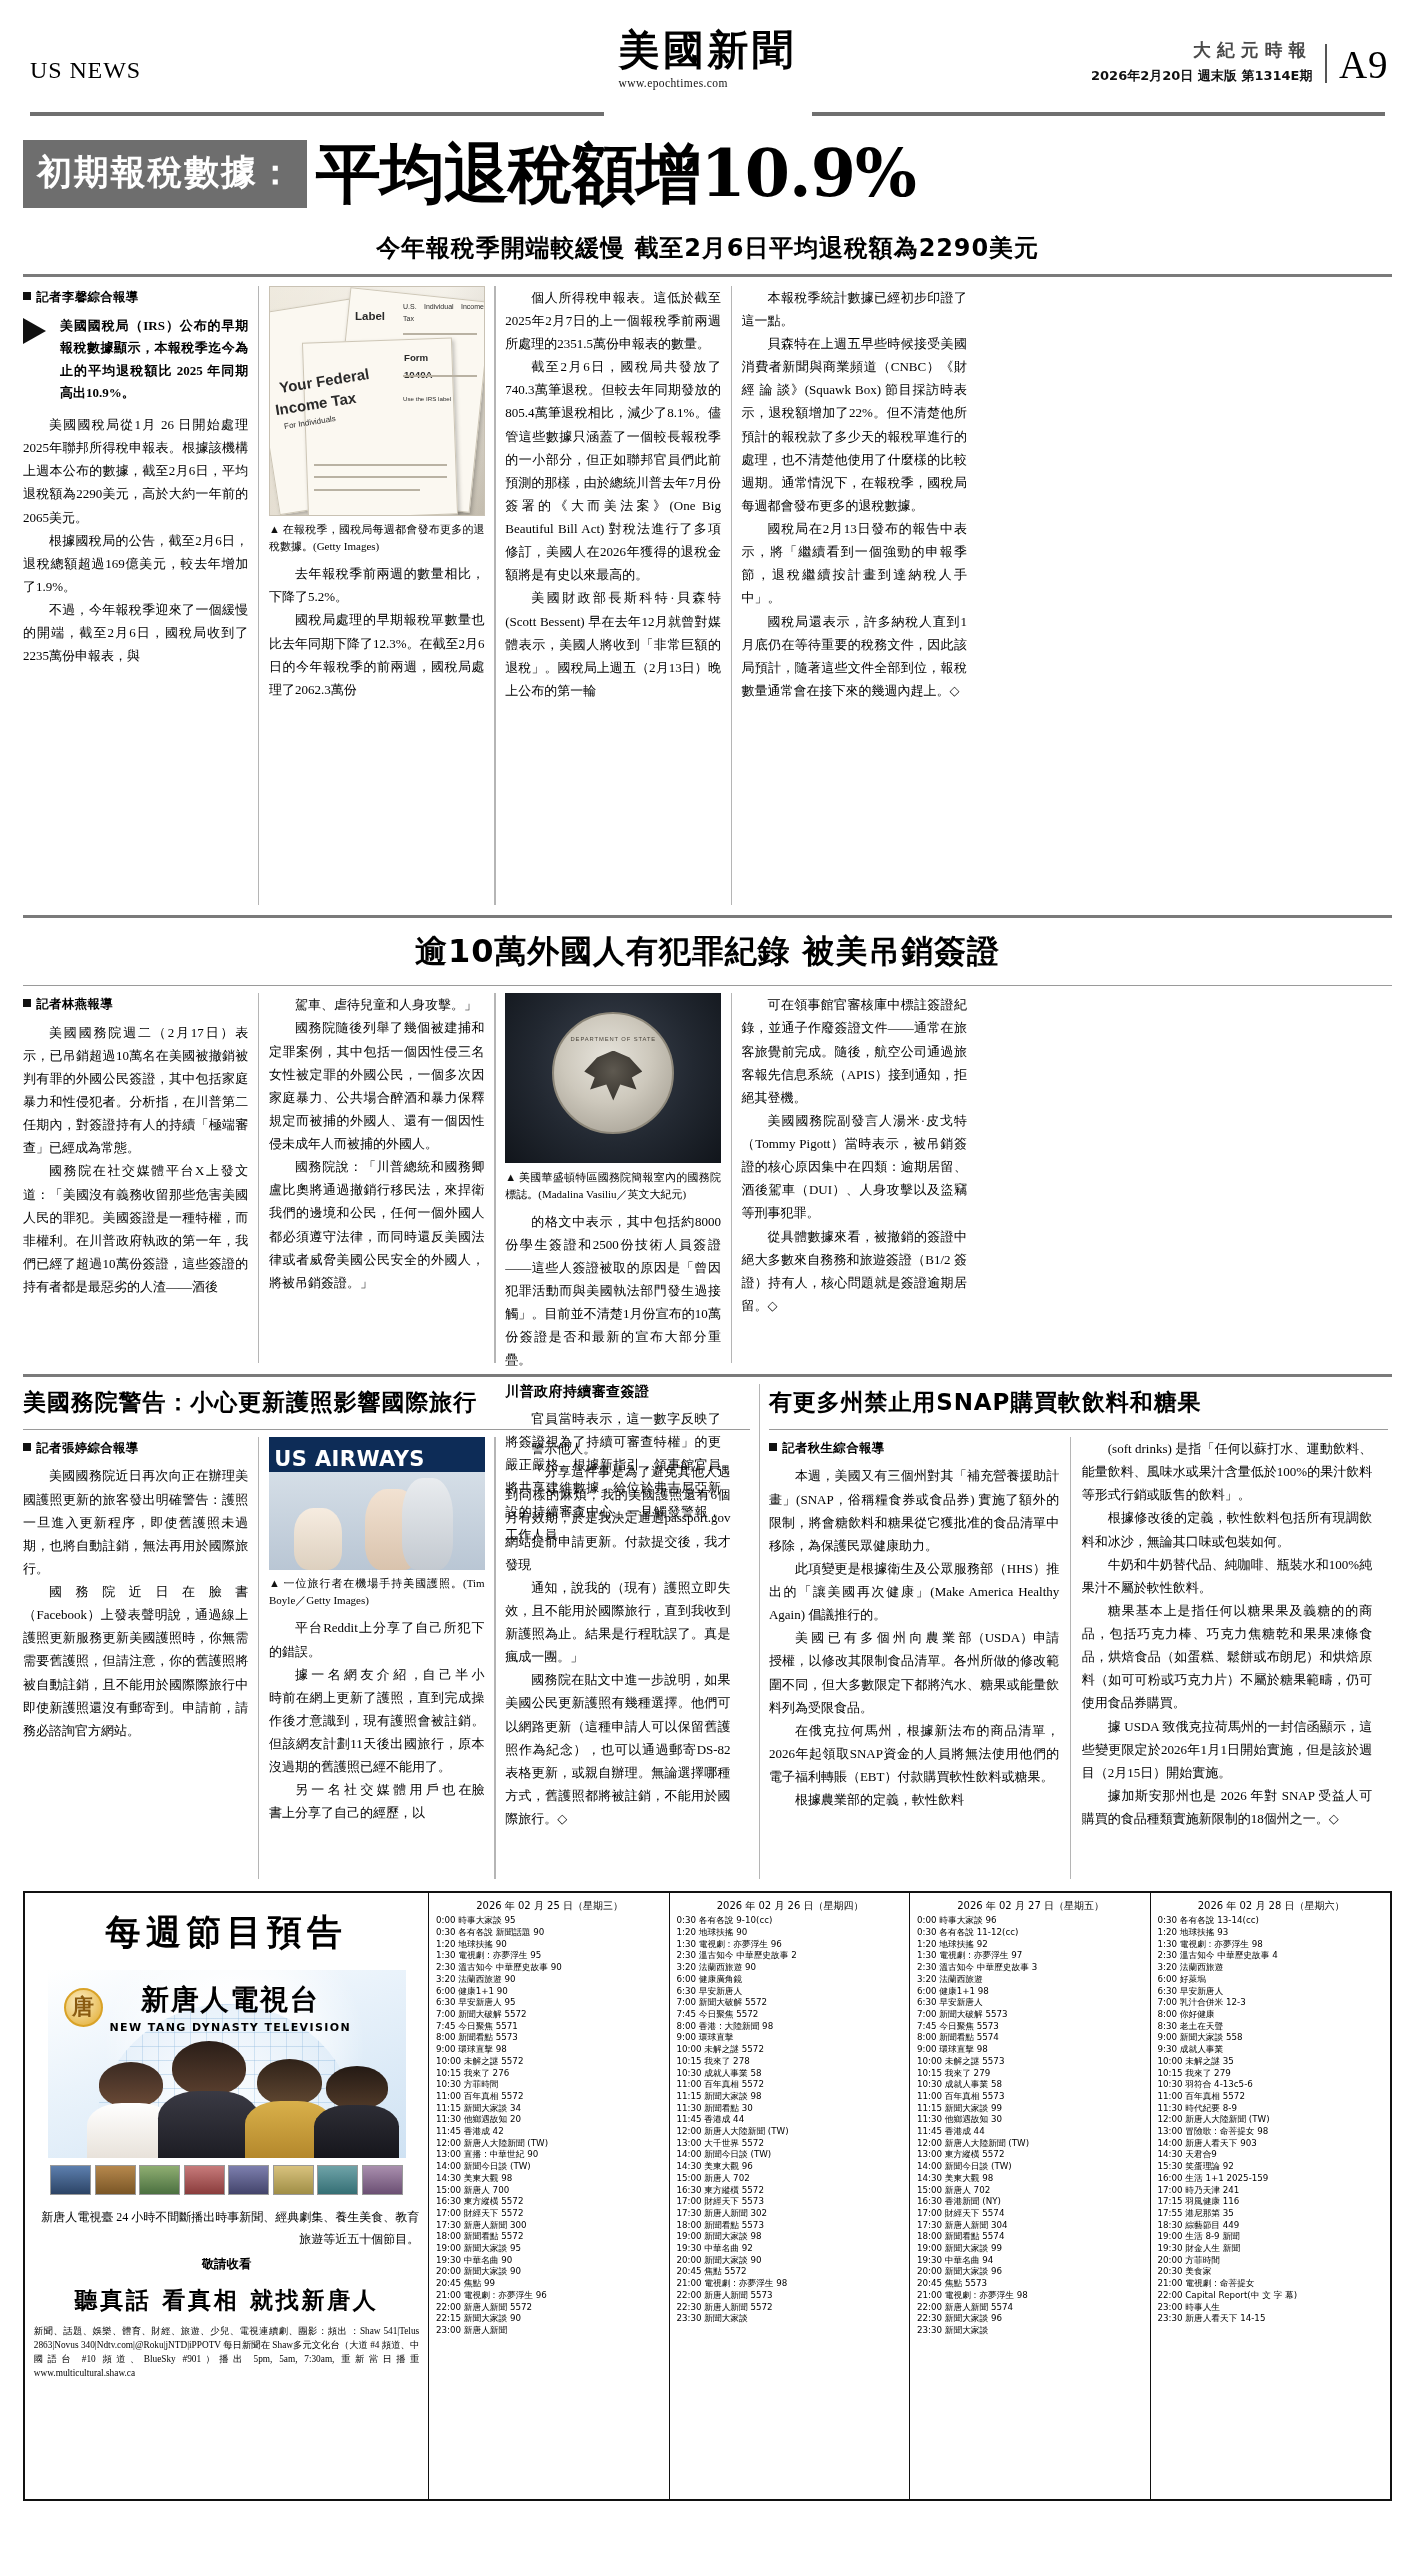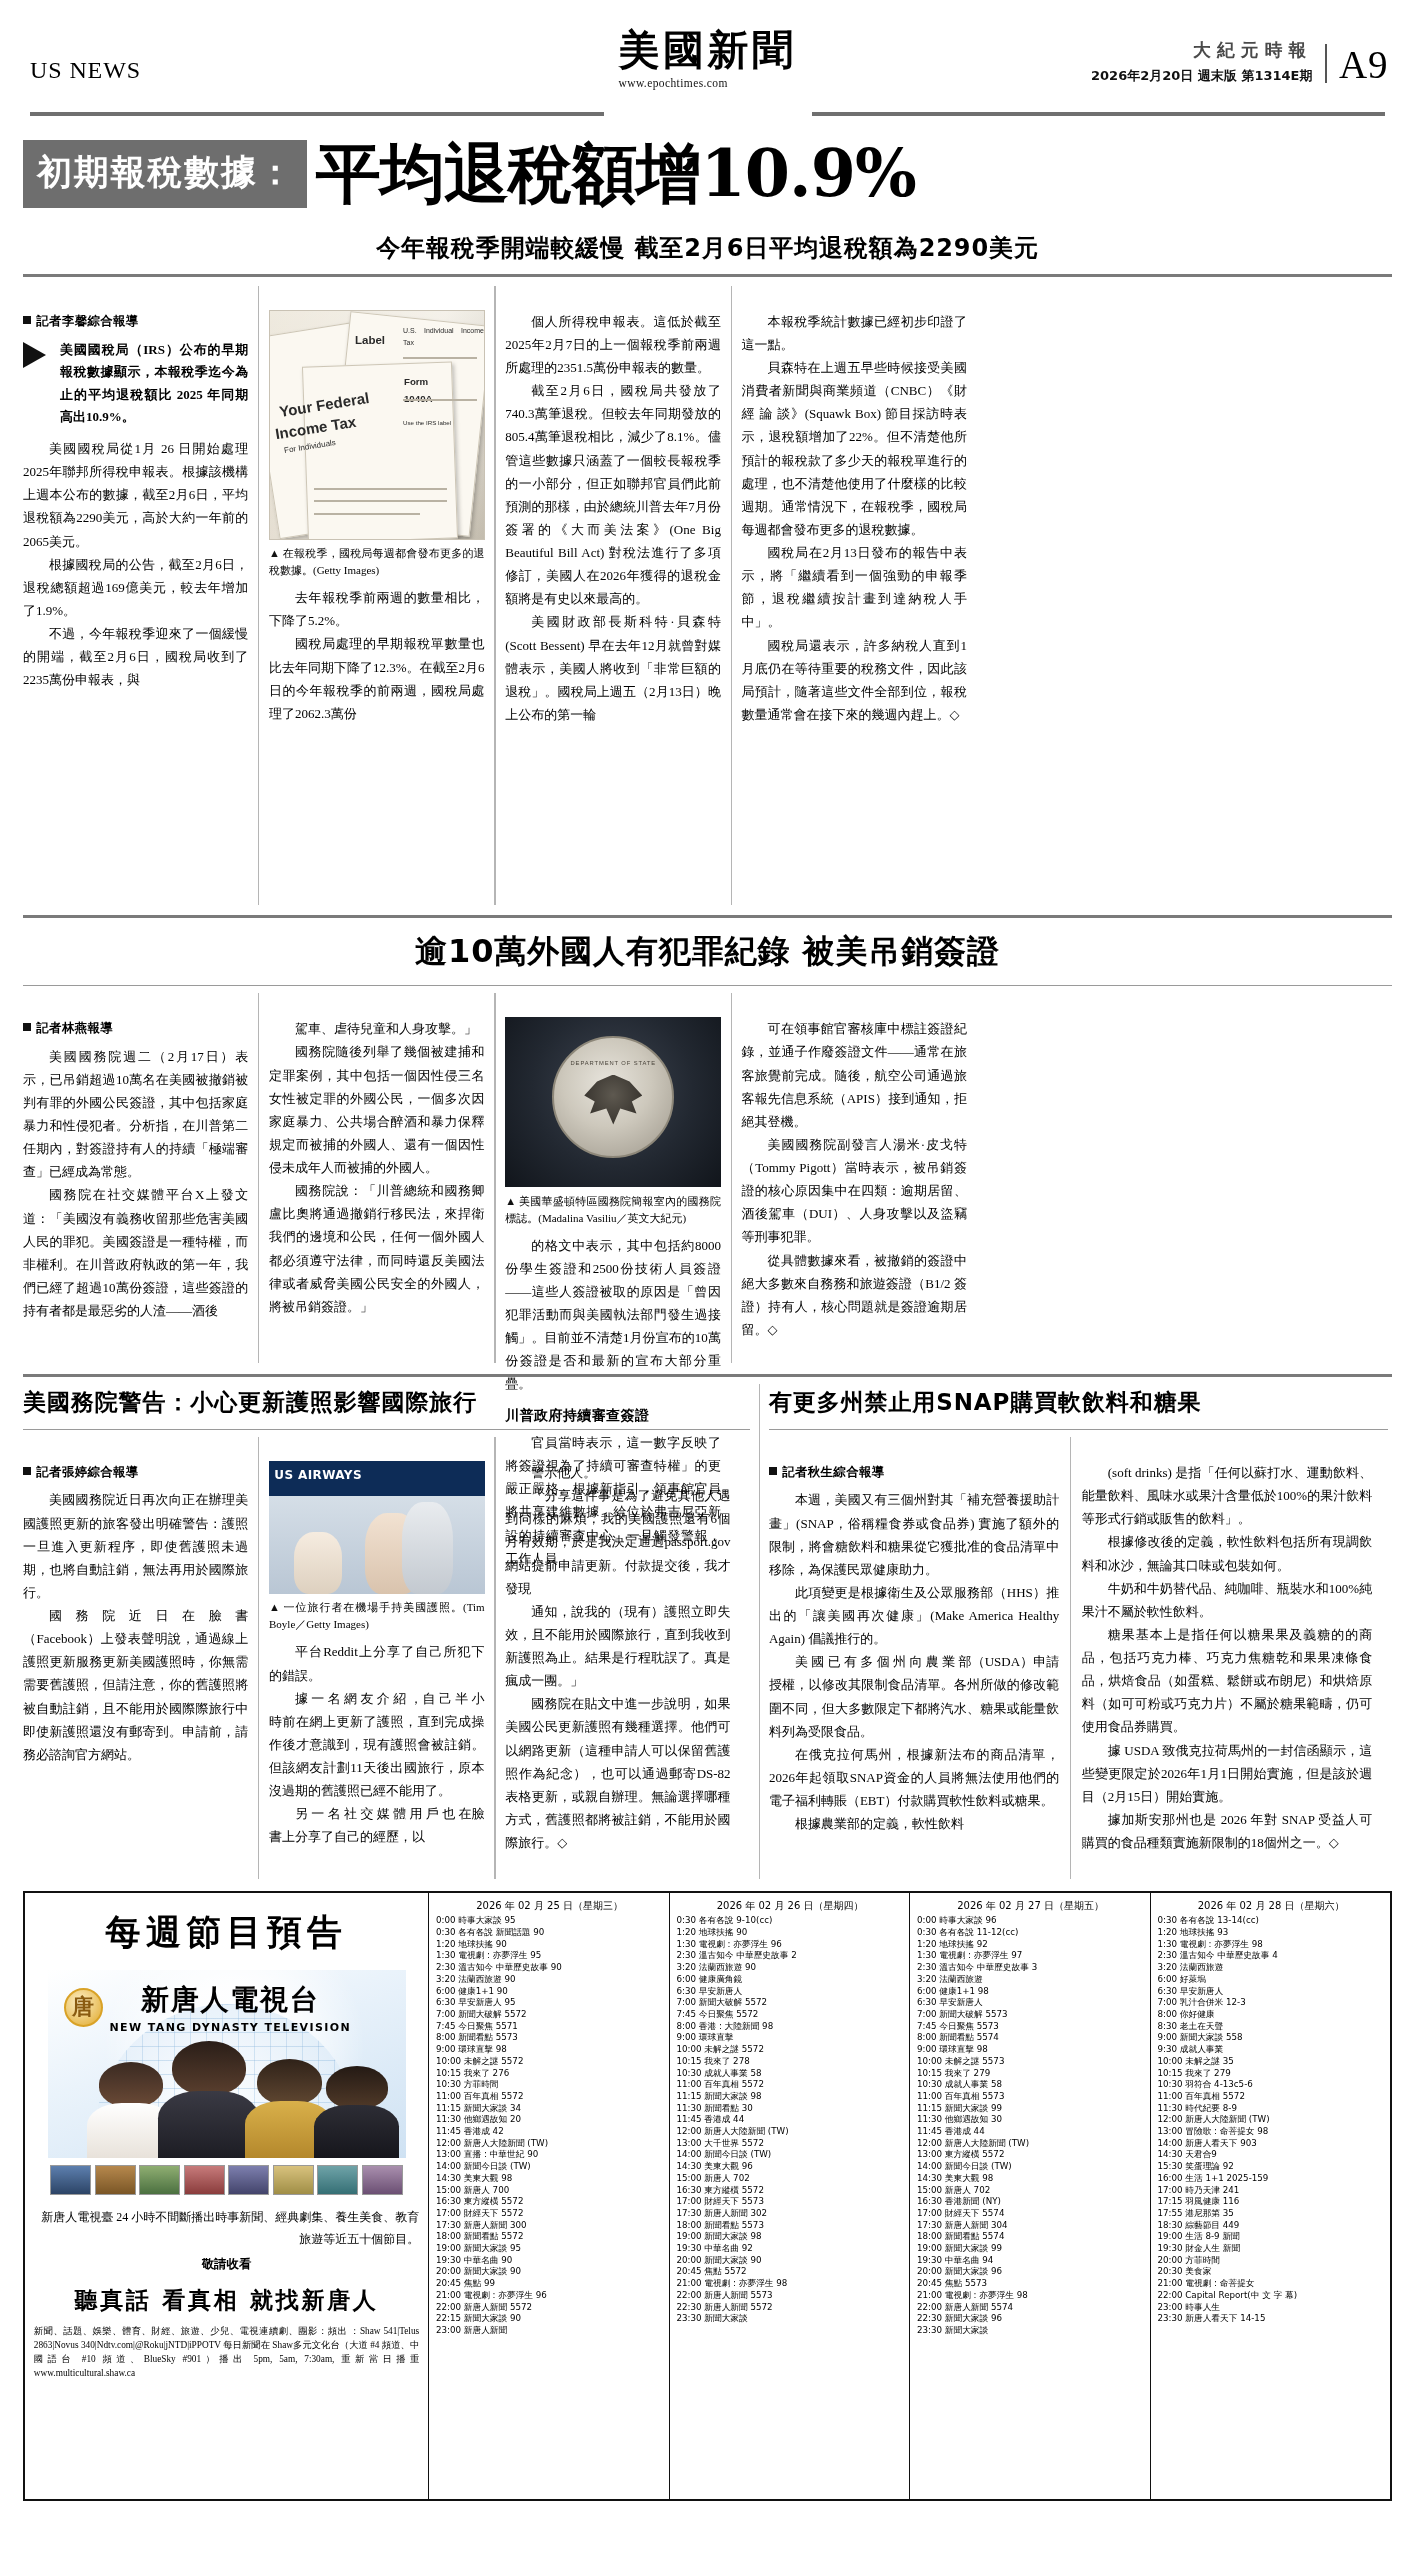--- a/index.html
+++ b/index.html
@@ -72,21 +72,21 @@
     font-size:24px; letter-spacing:0.9px; margin-top:7px;
   }
 
   
   .hrule { height:2.7px; background:#7a7a7a; margin:10.6px 0 0 0; }
   .hrule.thin { height:1.3px; background:#9a9a9a; }
   .vline { width:1.3px; background:#b5b5b5; }
 
   
   .cols { display:flex; gap:0; }
-  .col { font-size:13px; line-height:1.78; text-align:justify;margin-top:24px; }
+  .col { font-size:13px; line-height:1.78; text-align:justify; }
   .col p { margin:0 0 0 0; text-indent:2em; }
   .byline {
     font-family:"DejaVu Sans",sans-serif; font-weight:700; font-size:12.4px;
     margin:0 0 5.3px 0; letter-spacing:0.4px;
   }
   .byline .sq { display:inline-block; width:8px;height:8px;background:#111;margin-right:5.3px; vertical-align:0.9px;}
 
   .lead-box { display:flex; gap:7px; margin:7px 0 8.8px 0; }
   .lead-arrow {
     flex:0 0 auto; width:30px; height:26.5px; position:relative; margin-top:3.5px;
@@ -133,21 +133,21 @@
     position:absolute; left:50%; top:17%; transform:translateX(-50%);
     font-family:"Liberation Sans",sans-serif; font-size:5.8px; letter-spacing:0.9px;
     color:#4a453c; white-space:nowrap;
   }
 
   
   .airphoto{ background:linear-gradient(#dfe7ee,#b9c6d4); }
   .air-band{ position:absolute; left:0; right:0; top:0; height:26%; background:#0d2c57;}
   .air-logo{
     position:absolute; left:5.3px; top:3.5px; color:#fff;
-    font-family:"DejaVu Sans",sans-serif; font-weight:700; font-size:12px; letter-spacing:0.4px;
+    font-family:"DejaVu Sans",sans-serif; font-weight:700; font-size:21px; letter-spacing:0.4px;
   }
   .air-person{
     position:absolute; border-radius:40% 40% 30% 30%;
   }
 
   
   .tvbox { border:2.7px solid #111; margin-top:12.4px; display:flex; height:610px; }
   .tv-left { width:403px; flex:0 0 403px; padding:12.4px 8.8px 7px 8.8px; display:flex; flex-direction:column; align-items:center;}
   .tv-title { font-family:"DejaVu Sans",sans-serif; font-weight:700; font-size:35px; letter-spacing:5.3px; margin:3.5px 0 10.6px 0;}
   .ntd-logo-row{ display:flex; align-items:center; gap:7px; margin-bottom:1.8px;}

